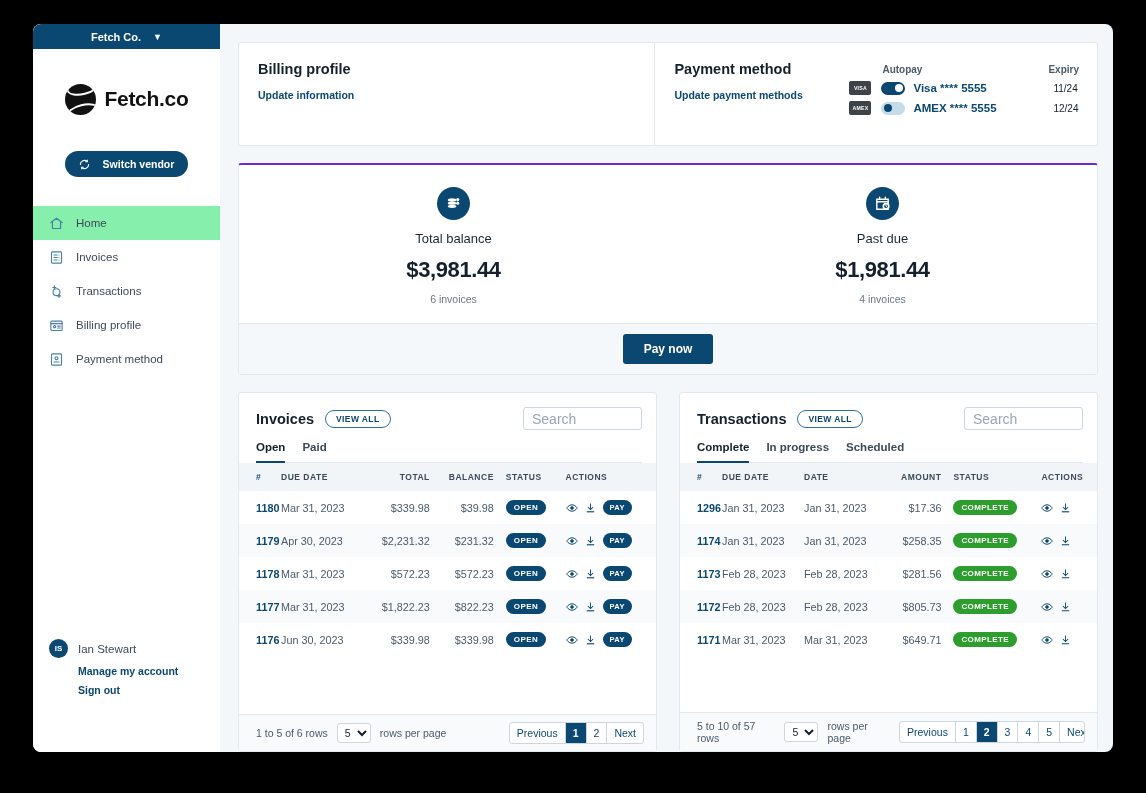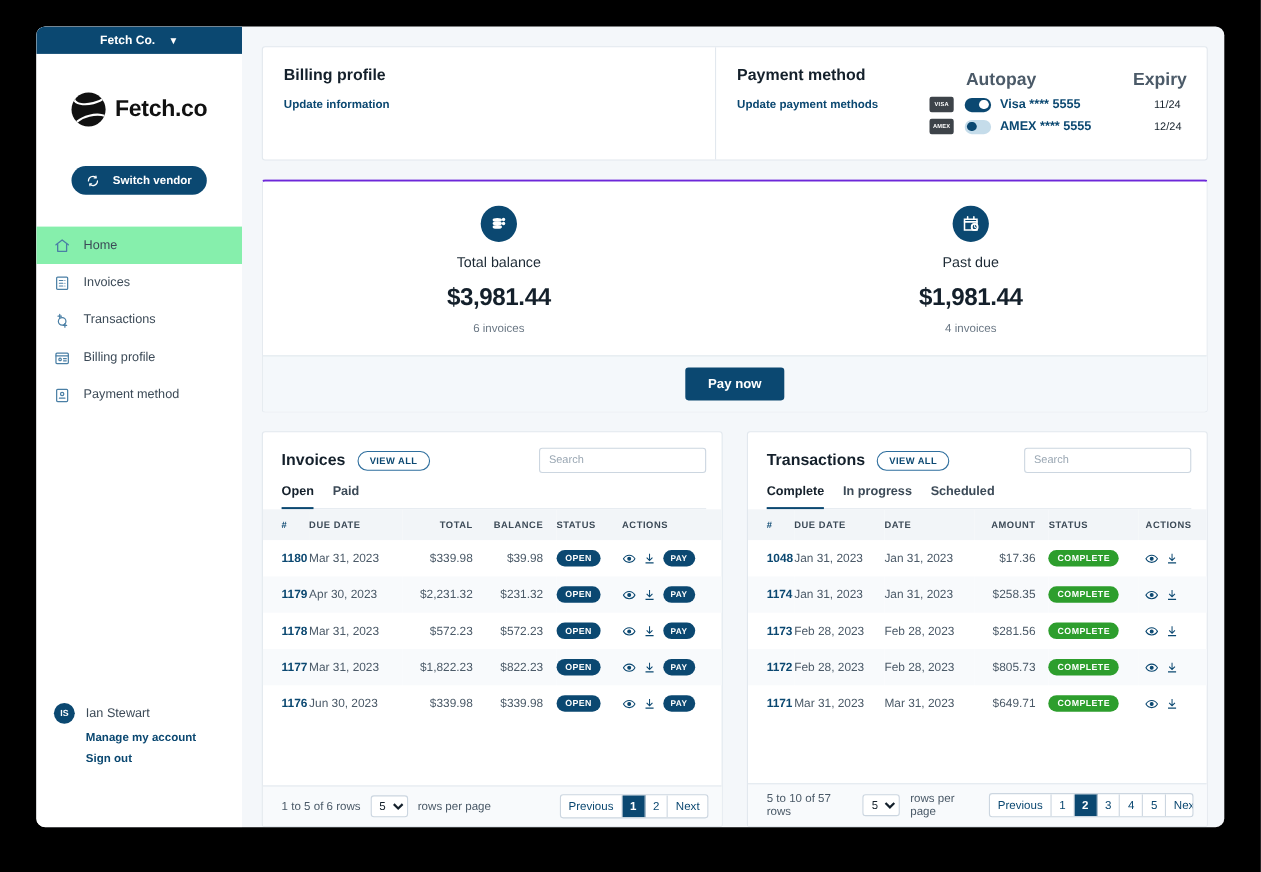--- a/index.html
+++ b/index.html
@@ -118,21 +118,21 @@
   .top-link { font-size: 10.5px; font-weight: bold; color: #0b4871; text-decoration: none; cursor: pointer; }
   .bp-left { width: 158px; flex: 0 0 158px; }
   .bp-right { padding-top: 2px; }
   .bp-org { font-size: 11px; font-weight: bold; color: #3c4a57; margin-bottom: 9px; }
   .bp-line { display: flex; align-items: center; gap: 8px; font-size: 11px; color: #4b5a68; margin-bottom: 7px; }
   .bp-line a { color: #0b4871; }
   .bp-ico svg { display: block; }
 
   .pm-left { width: 175px; flex: 0 0 175px; }
   .pm-table { padding-top: 3px; font-size: 11px; }
-  .pm-head { display: flex; gap: 0; color: #4b5a68; font-size: 16px; font-weight: bold; margin-bottom: 6px; }
+  .pm-head { display: flex; gap: 14px; color: #4b5a68; font-size: 10px; font-weight: bold; margin-bottom: 6px; }
   .pm-head .h-autopay { width: 185px; padding-left: 33px; }
   .pm-row { display: flex; align-items: center; margin-bottom: 6px; }
   .card-chip {
     width: 22px; height: 14px; border-radius: 2px;
     background: #3d4349; color: #ffffff;
     font-size: 5.2px; font-weight: bold; letter-spacing: 0.2px;
     display: flex; align-items: center; justify-content: center;
     flex: 0 0 22px;
   }
   .toggle {
@@ -181,23 +181,23 @@
   .tc-titlerow { display: flex; align-items: center; gap: 11px; }
   .tc-title { font-size: 14.5px; font-weight: bold; color: #14202b; }
   .view-all {
     border: 1px solid #2f6f9e; color: #0b4871;
     background: #fff; border-radius: 11px;
     padding: 3px 10px; font-size: 8.5px; font-weight: bold;
     letter-spacing: 0.4px; font-family: inherit; cursor: pointer;
   }
   .search-box {
     margin-left: auto;
-    width: 152px; height: 23px;
+    width: 119px; height: 23px;
     border: 1px solid #ccd6e0; border-radius: 3px;
-    padding: 0 8px; font-size: 10px; color: #3c4a57;
+    padding: 0 8px; font-size: 14px; color: #3c4a57;
     font-family: inherit; background: #fff;
   }
   .search-box::placeholder { color: #9aa7b3; }
   .tabs {
     display: flex; gap: 17px;
     margin-top: 11px;
     border-bottom: 1px solid #e2e8ee;
   }
   .tab {
     font-size: 11.5px; font-weight: bold; color: #3c4a57;
@@ -586,21 +586,21 @@
               <th class="c-num">#</th>
               <th>DUE DATE</th>
               <th>DATE</th>
               <th class="c-right c-pad-r">AMOUNT</th>
               <th>STATUS</th>
               <th class="c-actions">ACTIONS</th>
             </tr>
           </thead>
           <tbody>
             <tr>
-                <td class="c-num">1048</td>
+                <td class="c-num">1296</td>
                 <td>Jan 31, 2023</td>
                 <td>Jan 31, 2023</td>
                 <td class="c-right c-pad-r">$17.36</td>
                 <td><span class="badge complete">COMPLETE</span></td>
                 <td class="c-actions">
                   <div class="act">
                     <svg width="12" height="12" viewBox="0 0 24 24" fill="none" stroke="#0b4871" stroke-width="2">
                       <path d="M1.5 12S5.5 5.5 12 5.5 22.5 12 22.5 12 18.5 18.5 12 18.5 1.5 12 1.5 12z"></path>
                       <circle cx="12" cy="12" r="2.6" fill="#0b4871"></circle>
                     </svg>

